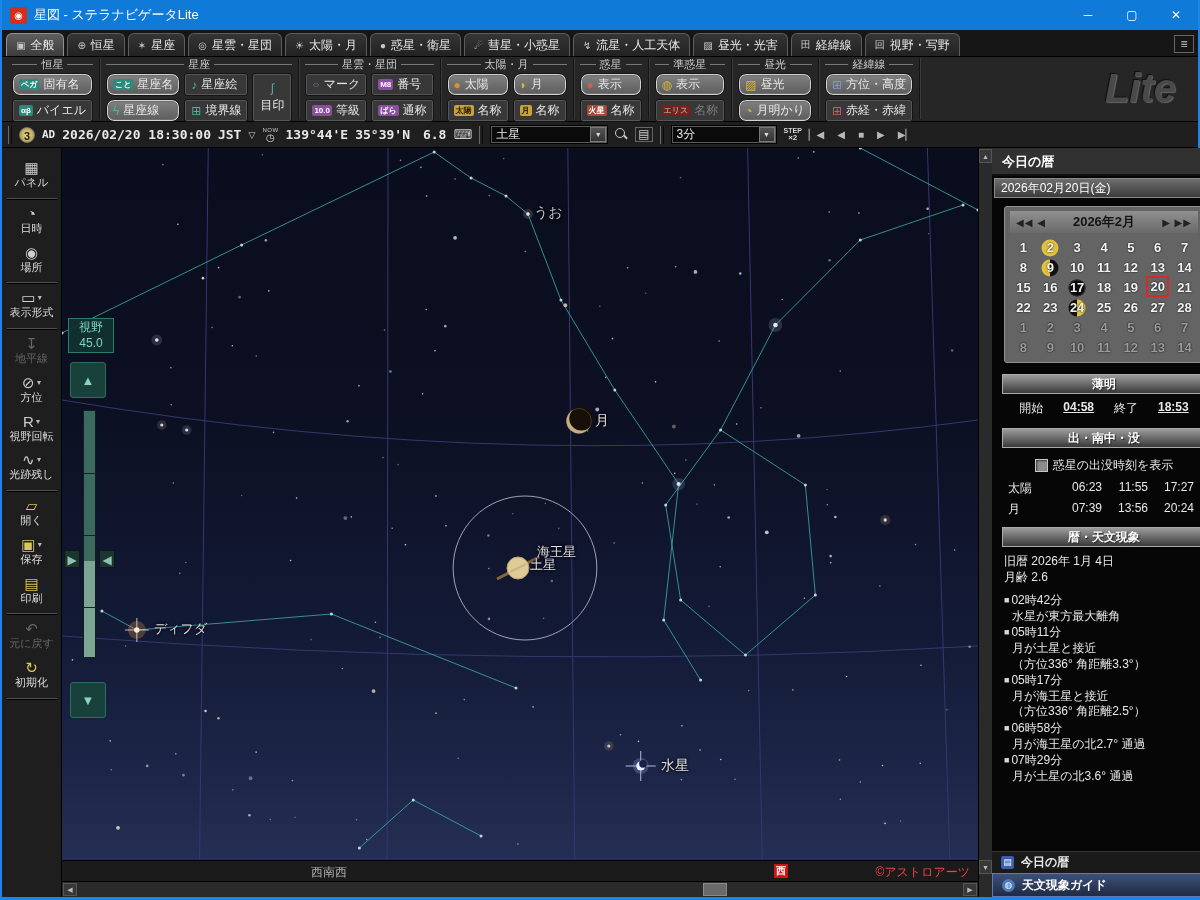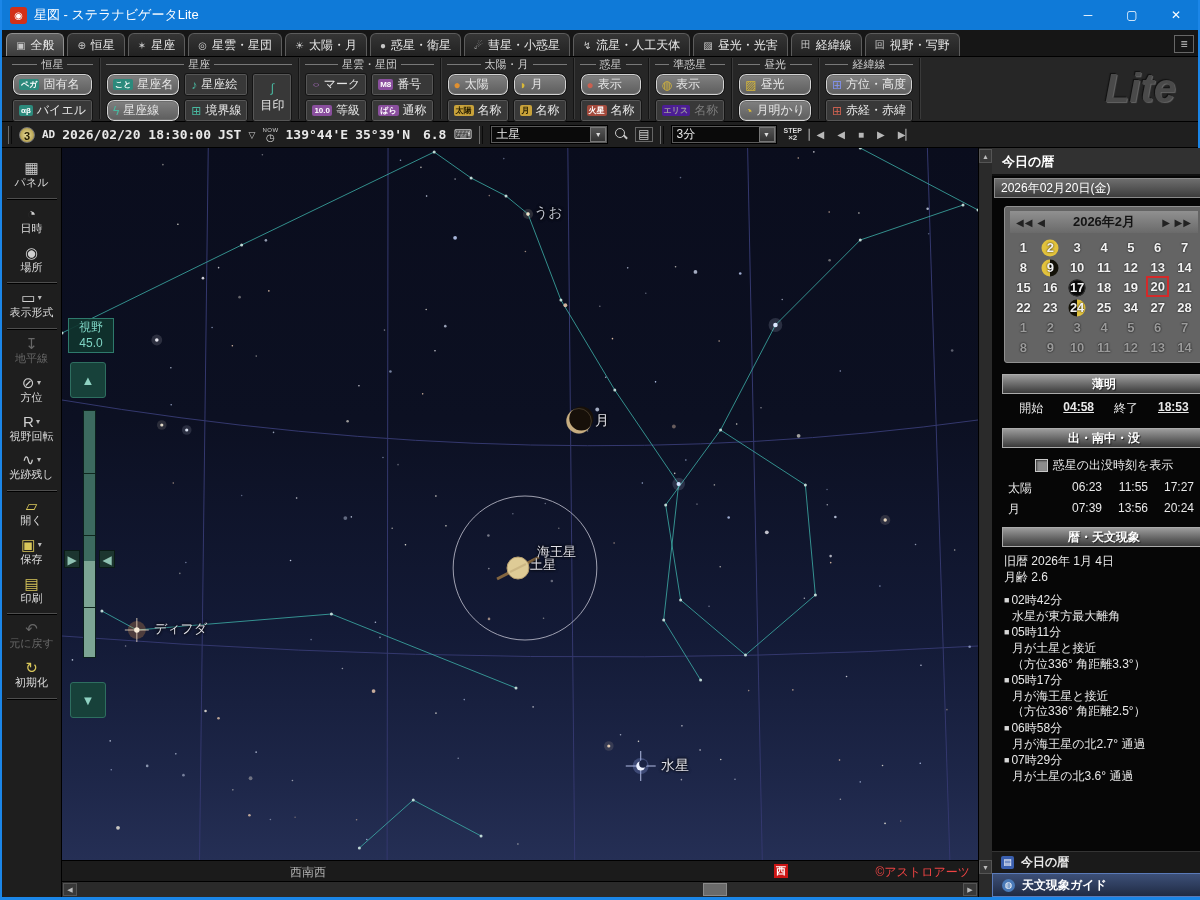--- a/index.html
+++ b/index.html
@@ -40,21 +40,21 @@
     white-space:nowrap; }
   .rbtn.active { background:linear-gradient(#828282,#5c5c5c);
     box-shadow:inset 0 0 0 1px #d2d2d2, inset 0 0 0 2px #6e6e6e;border-radius:8px; }
   .rbtn.tall { grid-row:span 2; flex-direction:column; justify-content:center; gap:3px; padding:0 7px; }
   .rbtn.disabled { color:#7c7c7c; }
   .badge { font-size:8px; line-height:11px; padding:0 2px; border-radius:2px; font-weight:bold; }
   .badge.teal { background:#2c8a7c; color:#fff; }
   .badge.purple { background:#8a4f9e; color:#fff; }
   .badge.gold { background:#c8a23a; color:#241c00; }
   .badge.red { background:#a34a3c; color:#fff; }
-  .badge.grey { background:#4c1d95; color:#9a9a9a; }
+  .badge.grey { background:#7f1d1d; color:#9a9a9a; }
   .glyph { font-size:12px; line-height:12px; display:inline-block; }
   .glyph.teal{color:#49b8a0} .glyph.purple{color:#b070c8} .glyph.orange{color:#e09030}
   .glyph.gold{color:#d8b838} .glyph.red{color:#c86050} .glyph.blue{color:#8090e8}
   .glyph.flat{transform:scaleY(.6)}
   .lite-logo { margin-left:auto; align-self:center; font-size:40px; font-weight:bold; font-style:italic;
     color:#4a4a4a; text-shadow:1px 1px 1px #666, -1px -1px 1px #111; padding-right:18px; }
 
   
   .controlbar { height:26px; background:#1f1f1f; border-bottom:1px solid #000; display:flex;
     align-items:center; gap:7px; padding:0 6px; flex:none; }
@@ -105,21 +105,21 @@
   .zoom-track { position:absolute; left:21px; top:262px; width:13px; height:248px; background:#3c6a5f;
     border:1px solid #0c201c; }
   .zoom-track .lower { position:absolute; left:0; right:0; top:150px; bottom:0; background:#7ca594; }
   .zoom-tick { position:absolute; left:0; right:0; height:1px; background:#10281f; }
   .zoom-handle-l,.zoom-handle-r { position:absolute; top:402px; width:16px; height:18px; color:#8fc2b2; font-size:12px;
     line-height:18px; text-align:center; background:#1c352f; border:1px solid #0a1a16; }
   .zoom-handle-l { left:2px; } .zoom-handle-r { left:37px; }
 
   .info-bar { height:21px; background:#1b1b1b; border-top:1px solid #000; position:relative;
     color:#aeaeae; font-size:12px; flex:none; }
-  .dir-label { position:absolute; left:228px; top:3px; }
+  .dir-label { position:absolute; left:249px; top:3px; }
   .dir-badge { position:absolute; left:712px; top:3px; width:14px; height:14px; background:#cc1515; color:#fff;
     font-size:10px; font-weight:bold; text-align:center; line-height:14px; }
   .copyright { position:absolute; right:8px; top:3px; color:#ef4444; }
 
   .h-scroll { height:16px; background:#2a2a2a; border-top:1px solid #000; position:relative; flex:none; }
   .hs-arrow { position:absolute; top:1px; width:14px; height:13px; background:#383838; border:1px solid #555;
     color:#bbb; font-size:7px; text-align:center; line-height:12px; }
   .hs-arrow.left { left:1px; } .hs-arrow.right { right:1px; }
   .hs-thumb { position:absolute; left:641px; top:1px; width:24px; height:13px; background:#6a6a6a; border:1px solid #8a8a8a; }
 
@@ -809,21 +809,21 @@
             <div class="cal-cell"><span class="num">16</span></div>
             <div class="cal-cell"><span class="phase new"></span><span class="num">17</span></div>
             <div class="cal-cell"><span class="num">18</span></div>
             <div class="cal-cell"><span class="num">19</span></div>
             <div class="cal-cell selected"><span class="num">20</span></div>
             <div class="cal-cell"><span class="num">21</span></div>
             <div class="cal-cell"><span class="num">22</span></div>
             <div class="cal-cell"><span class="num">23</span></div>
             <div class="cal-cell"><span class="phase first-quarter"></span><span class="num">24</span></div>
             <div class="cal-cell"><span class="num">25</span></div>
-            <div class="cal-cell"><span class="num">34</span></div>
+            <div class="cal-cell"><span class="num">26</span></div>
             <div class="cal-cell"><span class="num">27</span></div>
             <div class="cal-cell"><span class="num">28</span></div>
             <div class="cal-cell dim"><span class="num">1</span></div>
             <div class="cal-cell dim"><span class="num">2</span></div>
             <div class="cal-cell dim"><span class="num">3</span></div>
             <div class="cal-cell dim"><span class="num">4</span></div>
             <div class="cal-cell dim"><span class="num">5</span></div>
             <div class="cal-cell dim"><span class="num">6</span></div>
             <div class="cal-cell dim"><span class="num">7</span></div>
             <div class="cal-cell dim"><span class="num">8</span></div>

